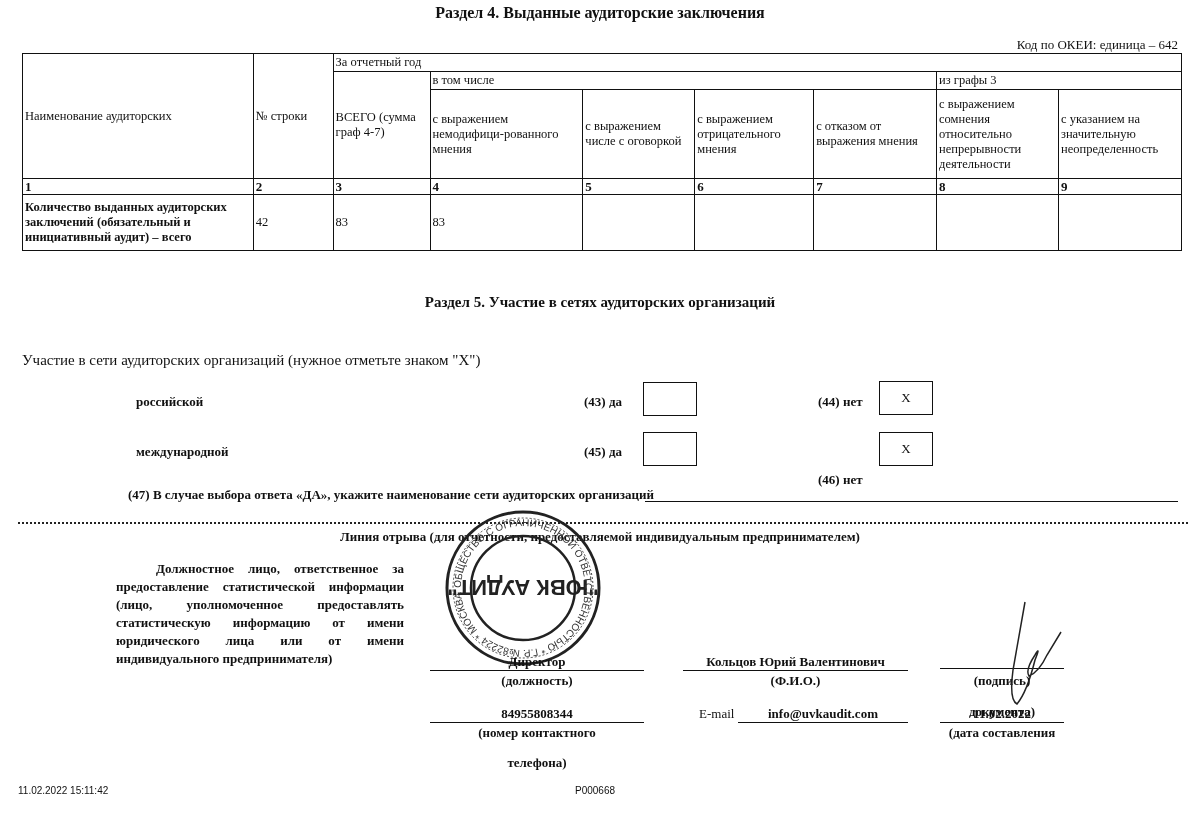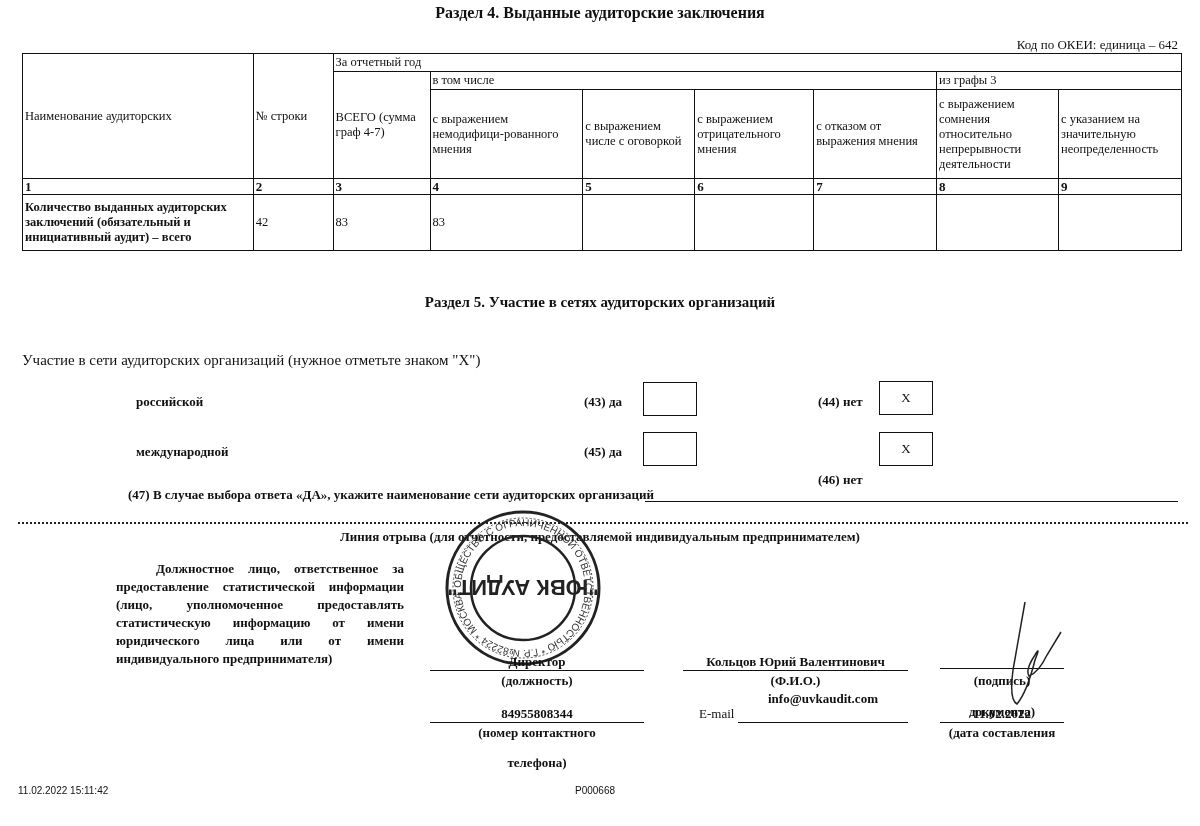--- a/index.html
+++ b/index.html
@@ -151,21 +151,21 @@
     <path d="M30,2 L18,70 Q14,100 22,104 Q32,92 40,60 Q46,45 40,55 Q30,70 34,76 Q44,72 52,55 L66,32" fill="none" stroke="#222" stroke-width="1.5"></path>
   </svg>
 </div>
 
 <div class="abs val" style="left:430px;top:706px;width:214px;">84955808344</div>
 <div class="abs fieldline" style="left:430px;top:722px;width:214px;"></div>
 <div class="abs cap" style="left:430px;top:724px;width:214px;">(номер контактного</div>
 <div class="abs cap" style="left:430px;top:742px;width:214px;margin-top:12px;">телефона)</div>
 
 <div class="abs" style="left:699px;top:706px;font-size:13px;">E-mail</div>
-<div class="abs val" style="left:738px;top:691px;width:170px;text-align:center;">info@uvkaudit.com</div>
+<div class="abs val" style="left:738px;top:706px;width:170px;text-align:center;">info@uvkaudit.com</div>
 <div class="abs fieldline" style="left:738px;top:722px;width:170px;"></div>
 
 <div class="abs val" style="left:940px;top:706px;width:124px;">11.02.2022</div>
 <div class="abs fieldline" style="left:940px;top:722px;width:124px;"></div>
 <div class="abs cap" style="left:930px;top:724px;width:144px;">(дата составления</div>
 <div class="abs cap" style="left:930px;top:703px;width:144px;">документа)</div>
 
 <div class="abs foot" style="left:18px;top:785px;">11.02.2022 15:11:42</div>
 <div class="abs foot" style="left:575px;top:785px;">P000668</div>
 

